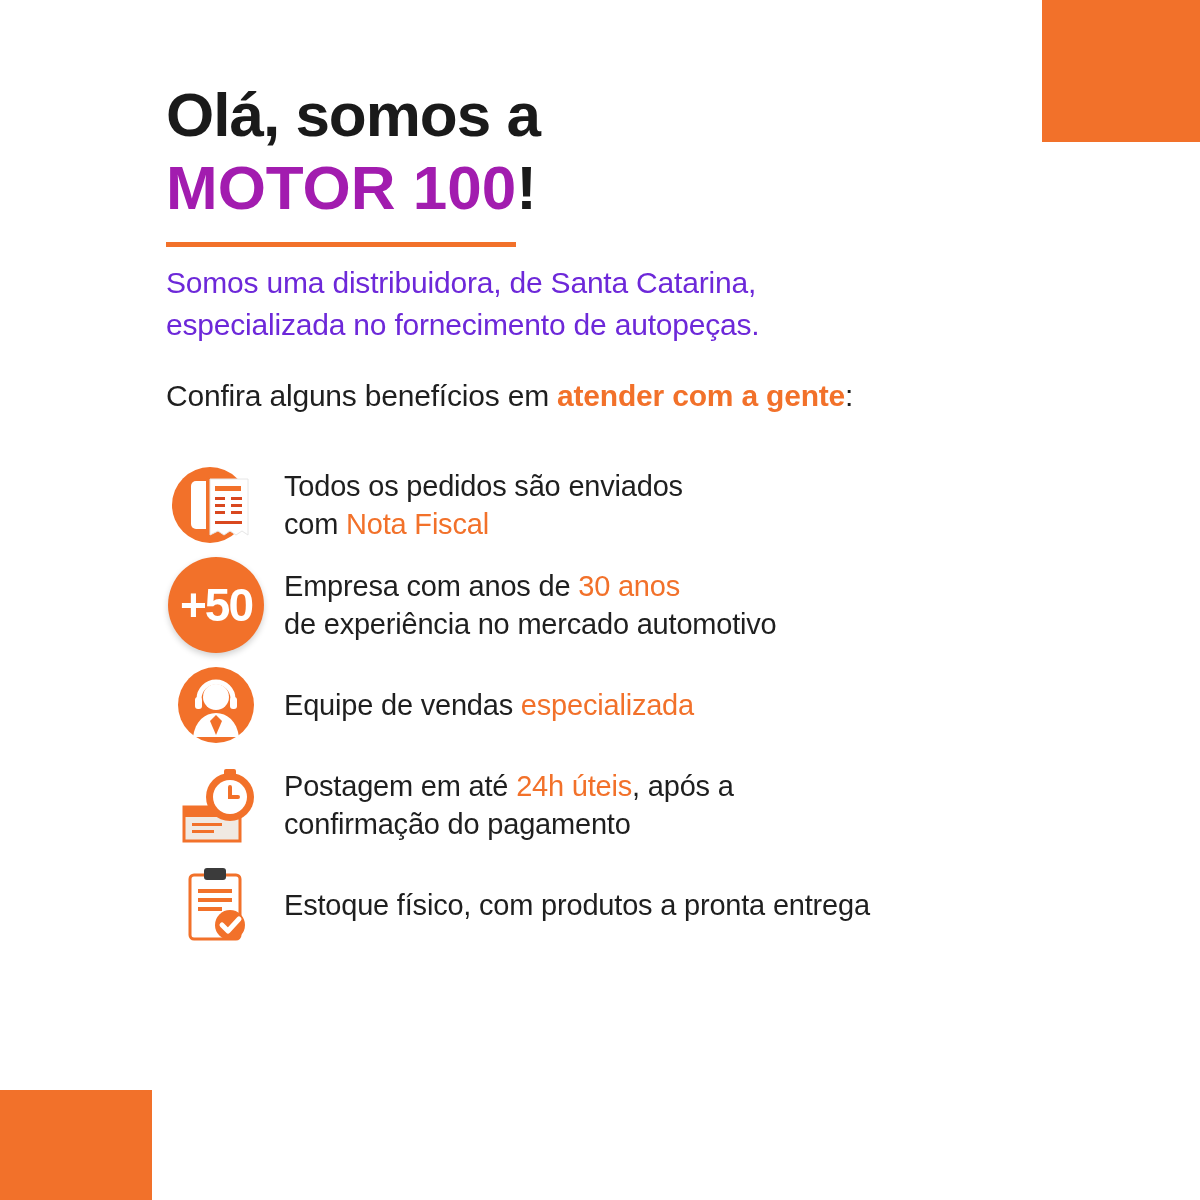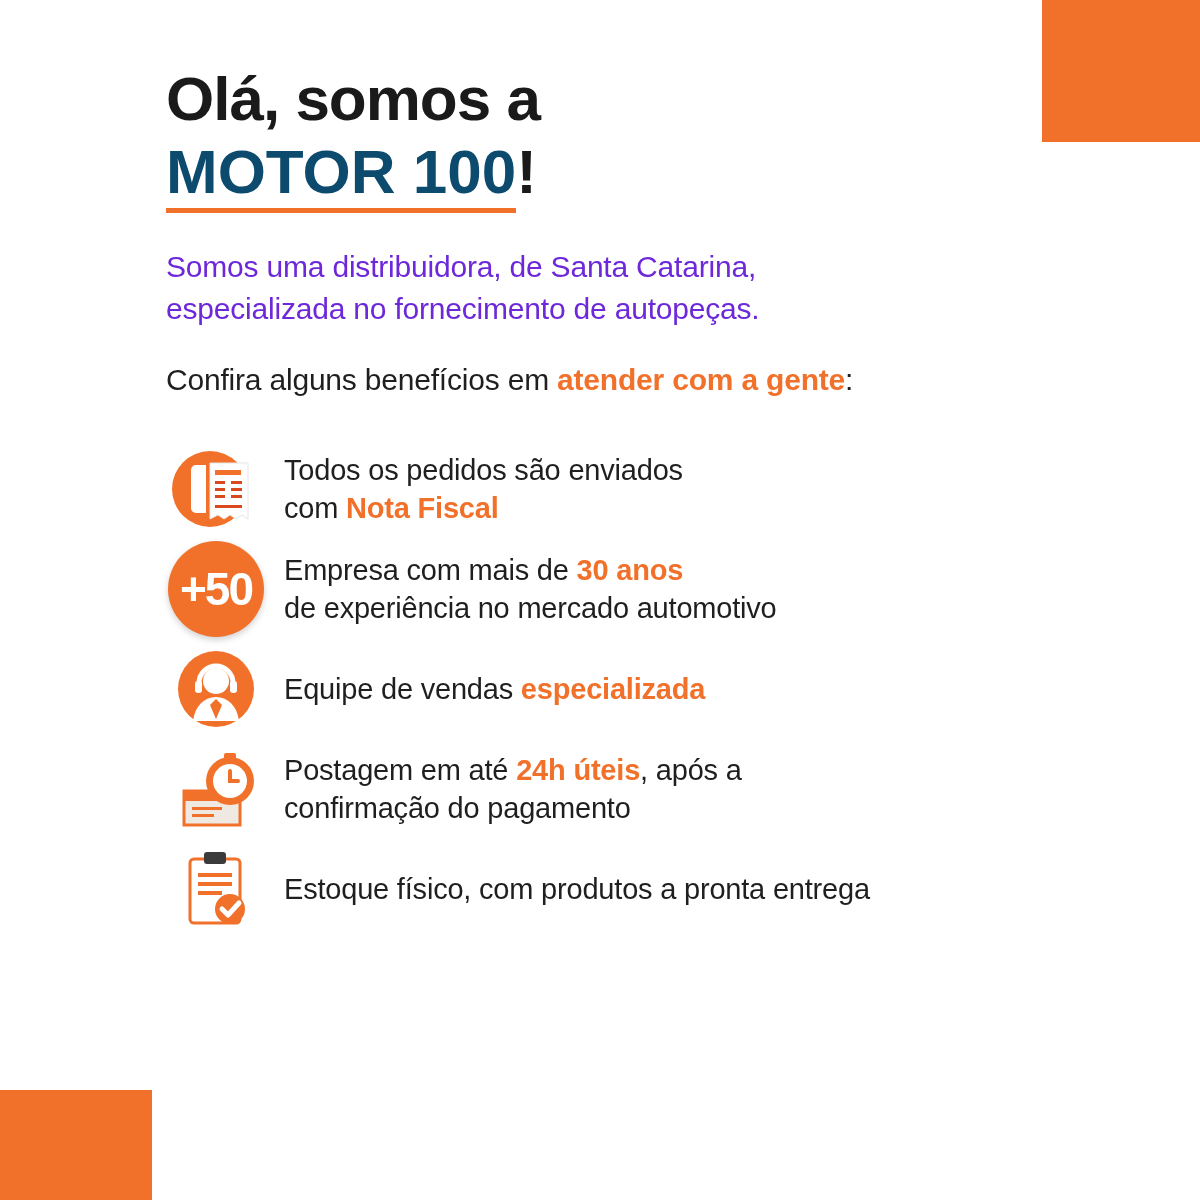--- a/index.html
+++ b/index.html
@@ -24,21 +24,21 @@
   }
   .corner-bl {
     position: absolute;
     left: 0; bottom: 0;
     width: 152px; height: 110px;
     background: #F2712A;
   }
 
   .content {
     position: absolute;
-    left: 166px; top: 66px;
+    left: 166px; top: 82px;
     width: 930px;
   }
 
   
   .headline-1 {
     font-size: 62px;
     font-weight: bold;
     color: #1a1a1a;
     letter-spacing: -1px;
     line-height: 1.05;
@@ -46,23 +46,23 @@
   .headline-2 {
     margin-top: 8px;
     font-size: 62px;
     font-weight: bold;
     color: #1a1a1a;
     letter-spacing: 0px;
     line-height: 1.05;
     display: inline-block;
   }
   .headline-2 .brand {
-    color: #0c4a6e;
+    color: #a21caf;
     border-bottom: 5px solid #F2712A;
-    padding-bottom: 2px;
+    padding-bottom: 20px;
   }
 
   
   .intro {
     margin-top: 42px;
     font-size: 30px;
     color: #6d28d9;
     line-height: 1.38;
     letter-spacing: -0.2px;
   }
@@ -90,21 +90,21 @@
     flex: 0 0 100px;
     width: 100px; height: 100px;
     display: flex; align-items: center; justify-content: center;
   }
   .benefit .text {
     font-size: 29px;
     color: #1f1f1f;
     line-height: 1.32;
     letter-spacing: -0.2px;
   }
-  .benefit .text .hl { color: #F2712A; font-weight: bold; }
+  .benefit .text .hl { color: #F2712A; font-weight: normal; }
 
   
   .badge30 {
     width: 96px; height: 96px;
     border-radius: 50%;
     background: #F2712A;
     color: #ffffff;
     display: flex; align-items: center; justify-content: center;
     font-size: 46px; font-weight: bold;
     letter-spacing: -2px;
@@ -160,21 +160,21 @@
           </div>
         </div>
       </div>
 
       <div class="benefit">
         <div class="icon-wrap">
           <div class="badge30">+50</div>
         </div>
         <div class="text">
           <div>
-            <span>Empresa com mais de </span><span class="hl">30 anos</span>
+            <span>Empresa com anos de </span><span class="hl">30 anos</span>
           </div>
           <div>de experiência no mercado automotivo</div>
         </div>
       </div>
 
       <div class="benefit">
         <div class="icon-wrap">
           <svg width="100" height="100" viewBox="0 0 100 100" aria-hidden="true">
             <circle cx="50" cy="50" r="38" fill="#F2712A"></circle>
             <circle cx="50" cy="42" r="13" fill="#ffffff"></circle>

